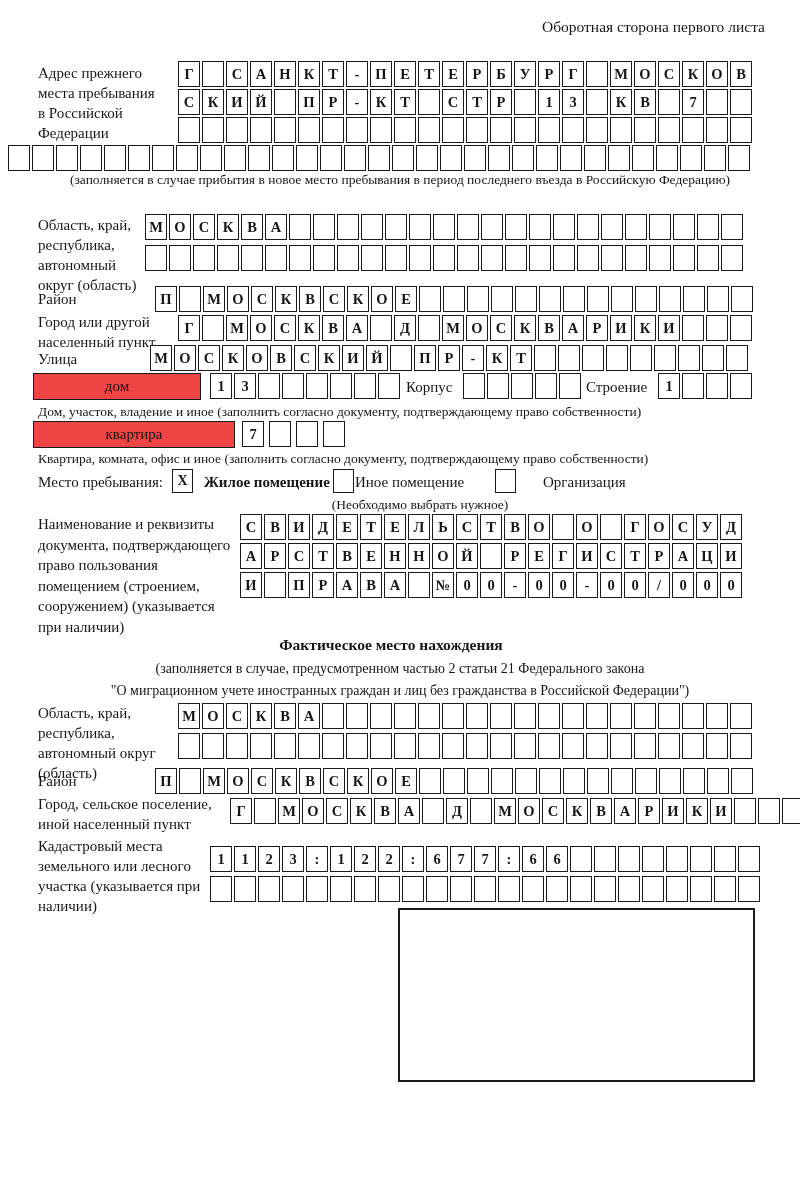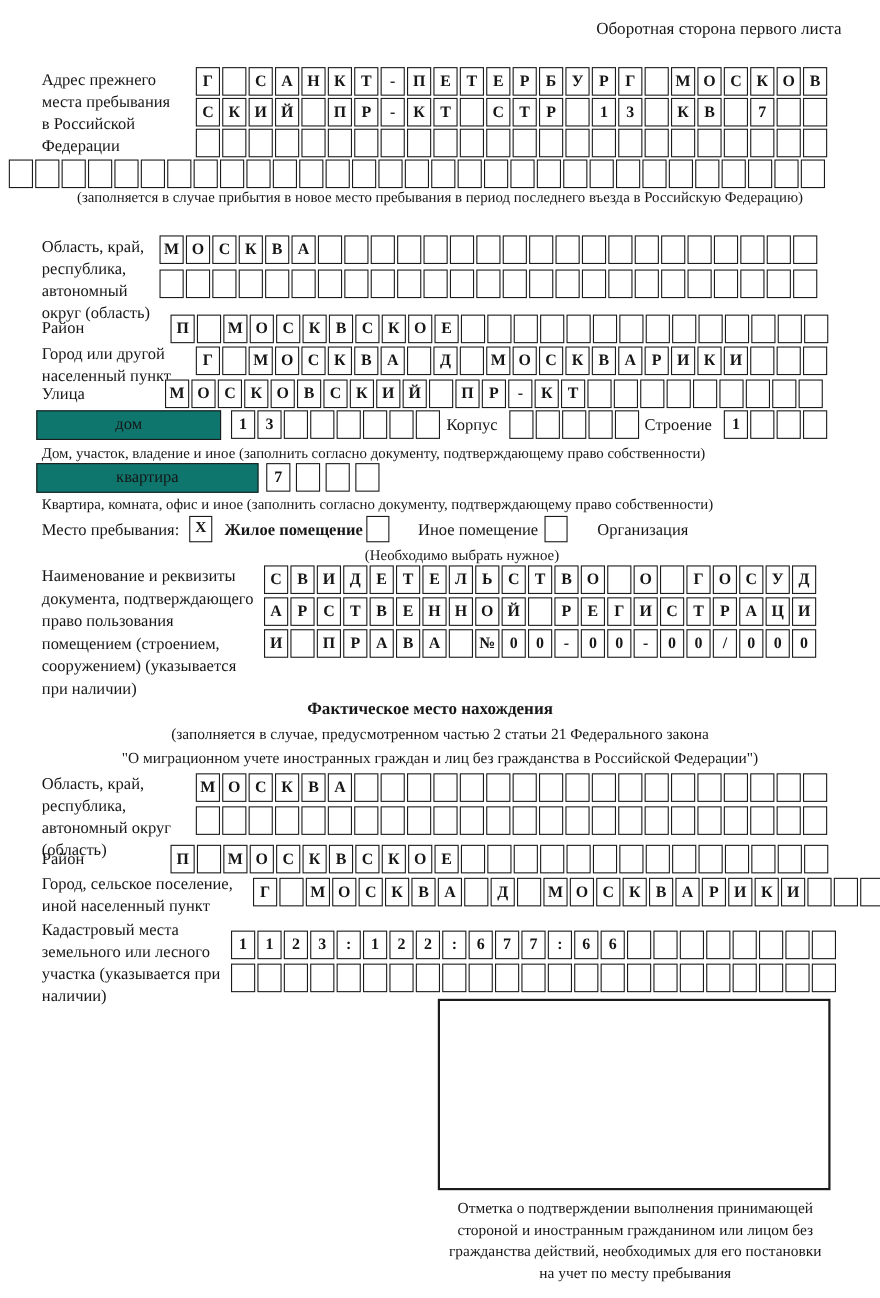--- a/index.html
+++ b/index.html
@@ -13,21 +13,21 @@
   .center{text-align:center;}
   .bold{font-weight:bold;}
   .cellrow{display:flex;white-space:nowrap;}
   .cell{
     box-sizing:border-box;flex:0 0 auto;width:22px;height:26px;margin-right:2px;
     border:1.6px solid #1b1b1b;display:flex;align-items:center;justify-content:center;
     font-size:14.5px;font-weight:bold;background:#fff;
   }
   .gapwide .cell{margin-right:5px;}
   .bigbox{
-    box-sizing:border-box;border:1.8px solid #1b1b1b;height:27px;background:#0f766e;
+    box-sizing:border-box;border:1.8px solid #1b1b1b;height:27px;background:#ef4444;
     display:flex;align-items:center;justify-content:center;font-size:15px;
   }
   .chk{
     box-sizing:border-box;width:21px;height:24px;border:1.6px solid #1b1b1b;background:#fff;
     display:inline-flex;align-items:center;justify-content:center;font-size:14px;font-weight:bold;
   }
   .stampbox{box-sizing:border-box;border:2px solid #1b1b1b;background:#fff;}
   .hdr{font-size:15.5px;}
 </style>
 </head>
@@ -328,21 +328,21 @@
       <span class="cell"></span>
       <span class="cell"></span>
       <span class="cell"></span>
     </div>
   <div class="abs cap" style="left:38px;top:450px;width:740px;">Квартира, комната, офис и иное (заполнить согласно документу, подтверждающему право собственности)</div>
 
   <div class="abs lbl" style="left:38px;top:472px;">Место пребывания:</div>
   <span class="abs chk" style="left:172px;top:469px;">X</span>
   <div class="abs lbl" style="left:204px;top:472px;font-weight:bold;">Жилое помещение</div>
   <span class="abs chk" style="left:333px;top:469px;"></span>
-  <div class="abs lbl" style="left:380px;top:472px;">Иное помещение</div>
+  <div class="abs lbl" style="left:355px;top:472px;">Иное помещение</div>
   <span class="abs chk" style="left:495px;top:469px;"></span>
   <div class="abs lbl" style="left:543px;top:472px;">Организация</div>
   <div class="abs cap center" style="left:120px;top:496px;width:600px;">(Необходимо выбрать нужное)</div>
 
   <div class="abs lbl" style="left:38px;top:514px;width:200px;line-height:20.5px;">Наименование и реквизиты документа, подтверждающего право пользования помещением (строением, сооружением) (указывается при наличии)</div>
   <div class="abs cellrow" style="left:240px;top:514px;">
       <span class="cell">С</span>
       <span class="cell">В</span>
       <span class="cell">И</span>
       <span class="cell">Д</span>
@@ -572,15 +572,14 @@
       <span class="cell"></span>
       <span class="cell"></span>
       <span class="cell"></span>
       <span class="cell"></span>
       <span class="cell"></span>
       <span class="cell"></span>
       <span class="cell"></span>
     </div>
 
   <div class="abs stampbox" style="left:398px;top:908px;width:357px;height:174px;"></div>
-  <div class="abs cap center" style="left:405px;top:1090px;width:345px;font-size:14px;line-height:19.5px;">Отметка о подтверждении выполнения принимающей стороной и иностранным гражданином или лицом без гражданства действий, необходимых для его постановки на учет по месту пребывания</div>
 
 </div>
 
 </body></html>

